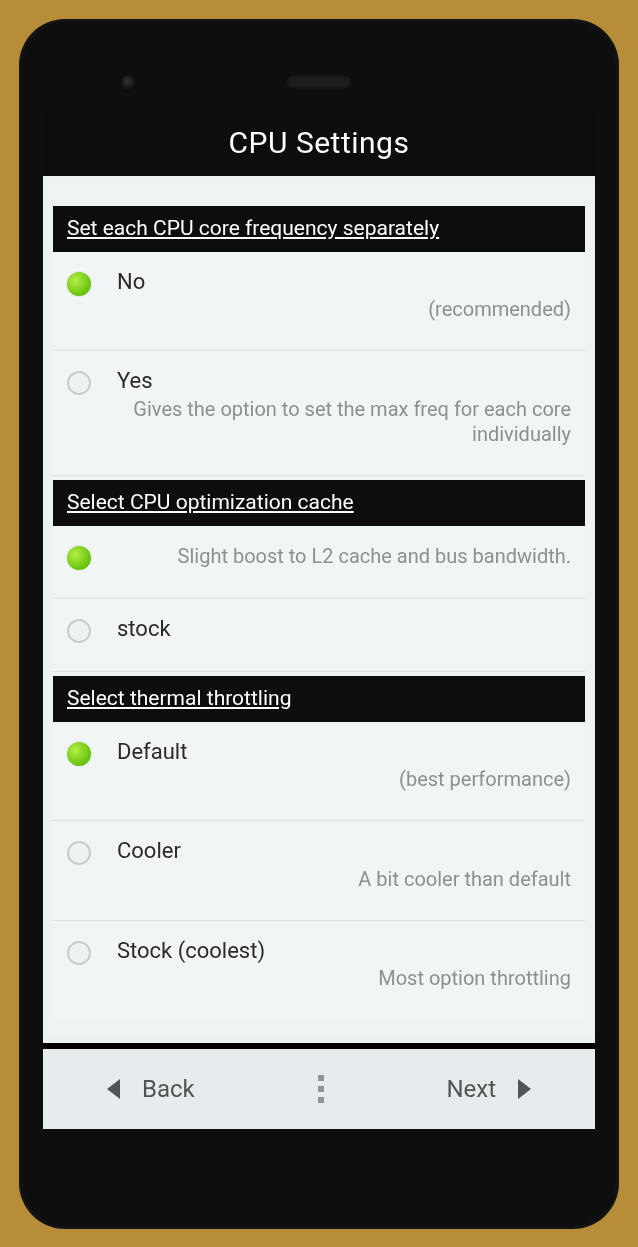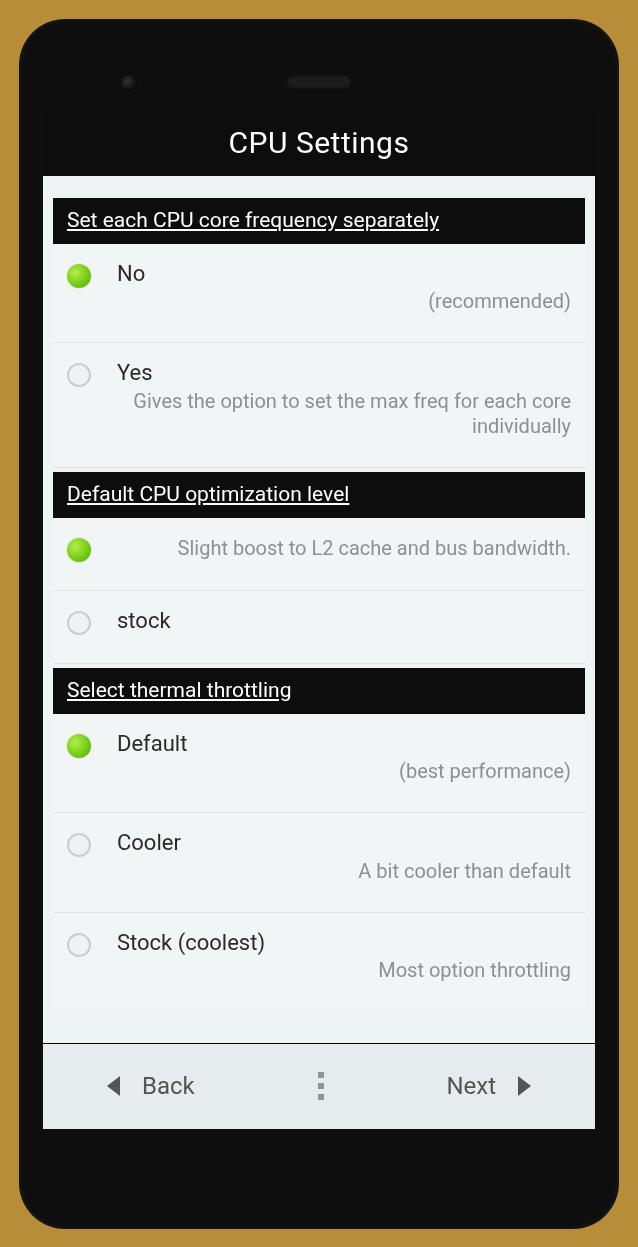--- a/index.html
+++ b/index.html
@@ -39,20 +39,21 @@
     background: radial-gradient(circle at 40% 40%, #333, #0a0a0a 70%);
     border-radius: 50%;
   }
   .screen {
     width: 100%;
     height: 100%;
     background: #ecf1f2;
     display: flex;
     flex-direction: column;
     overflow: hidden;
+    gap: 8px;
   }
   .titlebar {
     background: #0d0d0d;
     color: #ffffff;
     font-size: 30px;
     font-weight: 400;
     text-align: center;
     padding: 14px 0 16px 0;
     letter-spacing: 0.5px;
   }
@@ -107,21 +108,21 @@
     text-align: right;
   }
   .section-gap { height: 4px; }
   .bottombar {
     background: #e6ecee;
     height: 86px;
     display: flex;
     align-items: center;
     justify-content: space-between;
     padding: 0 64px;
-    border-top: 1px solid #000000;
+    border-top: 6px solid #000000;
   }
   .navbtn {
     display: flex;
     align-items: center;
     gap: 22px;
     color: #525556;
     font-size: 24px;
     cursor: pointer;
   }
   .tri-left {
@@ -171,21 +172,21 @@
       <div class="option">
         <div class="radio"></div>
         <div class="opt-text">
           <div class="opt-title">Yes</div>
           <div class="opt-sub">Gives the option to set the max freq for each core individually</div>
         </div>
       </div>
 
       <div class="section-gap"></div>
 
-      <div class="section-header">Default CPU optimization level</div>
+      <div class="section-header">Select CPU optimization cache</div>
       <div class="option">
         <div class="radio selected"></div>
         <div class="opt-text">
           <div class="opt-sub">Slight boost to L2 cache and bus bandwidth.</div>
         </div>
       </div>
       <div class="option">
         <div class="radio"></div>
         <div class="opt-text">
           <div class="opt-title">stock</div>

